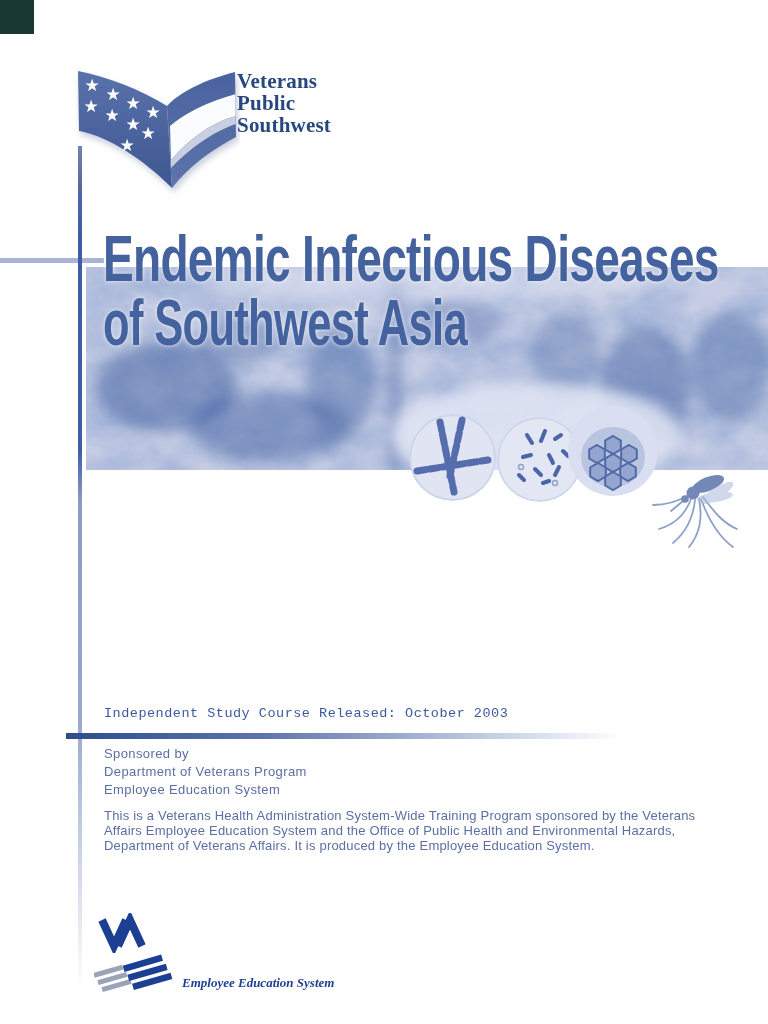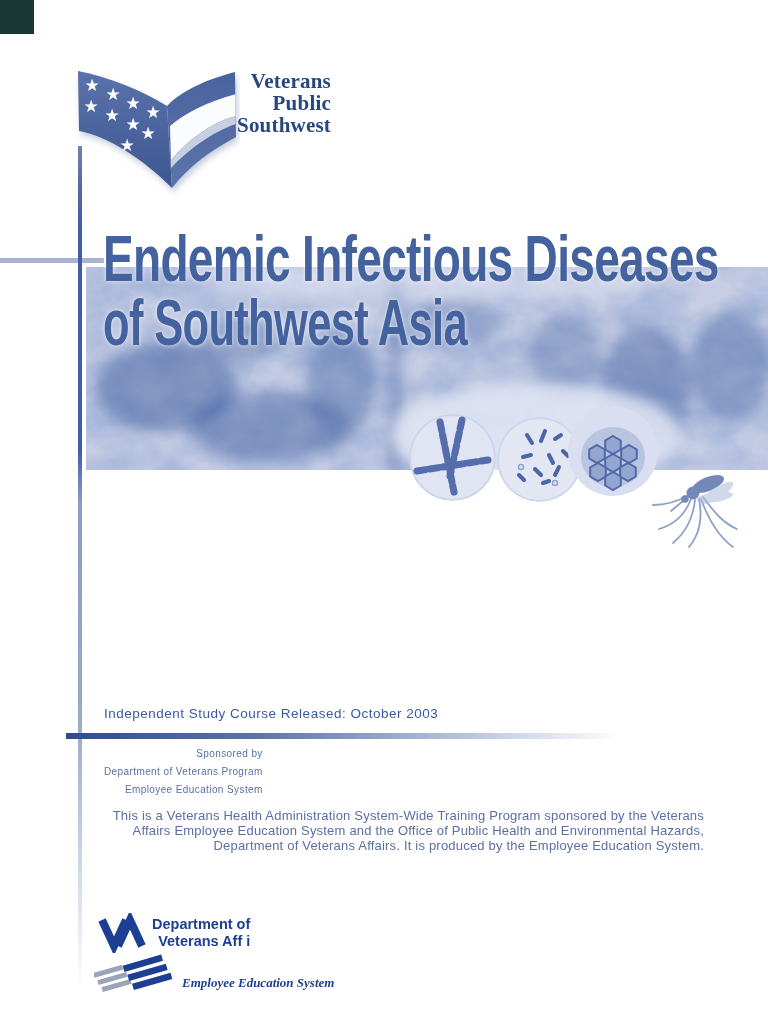--- a/index.html
+++ b/index.html
@@ -1,17 +1,17 @@
 <!DOCTYPE html>
 <html><head>
 <meta charset="utf-8">
 <style>
   html,body{margin:0;padding:0;background:#fff;}
   .page{position:relative;width:768px;height:1024px;background:#fff;overflow:hidden;
-        font-family:"Liberation Sans",sans-serif;text-align:right;}
+        font-family:"Liberation Sans",sans-serif;}
   .abs{position:absolute;}
 
   
   .corner-mark{left:0;top:0;width:34px;height:34px;background:#1a3833;}
 
   
   .vhi-flag{left:70px;top:64px;width:170px;height:136px;}
   .vhi-text{left:237px;top:70px;color:#27477f;font-family:"Liberation Serif",serif;
             font-weight:bold;font-size:21px;line-height:22px;letter-spacing:.2px;}
 
@@ -35,26 +35,26 @@
   .title-2{top:291px;transform:scaleX(.68);}
 
   
   .dish{border-radius:50%;z-index:4;}
   .dish-1{left:409px;top:414px;width:87px;height:87px;}
   .dish-2{left:497px;top:417px;width:85px;height:85px;}
   .dish-3{left:567px;top:405px;width:92px;height:92px;}
   .mosquito{left:645px;top:455px;width:115px;height:100px;z-index:4;}
 
   
-  .release{left:104px;top:706px;font-size:13.5px;letter-spacing:.5px;color:#3a5aa0;}
+  .release{left:104px;top:706px;font-size:13.5px;letter-spacing:.5px;color:#3a5aa0;font-family:Liberation Mono, monospace;}
   .release-rule{left:66px;top:733px;width:556px;height:6px;
     background:linear-gradient(to right,#2f4c8e 0%, #5d74ab 35%, #a8b5d5 65%, rgba(255,255,255,0) 100%);}
 
   
-  .sponsor{left:104px;top:745px;font-size:10px;line-height:18px;letter-spacing:.4px;color:#5b6fa3;}
+  .sponsor{left:104px;top:745px;font-size:13px;line-height:18px;letter-spacing:.4px;color:#5b6fa3;}
 
   
   .descr{left:104px;top:808px;width:600px;font-size:13px;line-height:15px;
          letter-spacing:.2px;color:#5b6fa3;}
 
   
   .va-emblem{left:97px;top:913px;width:50px;height:40px;}
   .va-text{left:152px;top:916px;color:#1d3f93;font-weight:bold;font-size:14.5px;line-height:17px;}
 
   
@@ -222,24 +222,20 @@
   </div>
 
   <div class="abs descr">This is a Veterans Health Administration System-Wide Training Program sponsored by the Veterans Affairs Employee Education System and the Office of Public Health and Environmental Hazards, Department of Veterans Affairs. It is produced by the Employee Education System.</div>
 
   <svg class="abs va-emblem" viewBox="0 0 50 40">
     <g stroke="#1d3f93" stroke-width="8" fill="none" stroke-linejoin="miter">
       <path d="M5,7 L17,33 L29,7"></path>
       <path d="M21,33 L33,7 L45,33"></path>
     </g>
   </svg>
-  <div class="abs va-text">
-    <div>Department of</div>
-    <div>Veterans Aff i</div>
-  </div>
 
   <svg class="abs ees-stripes" viewBox="0 0 88 42">
     <g transform="rotate(-16 22 26)" fill="#9aa3b8">
       <rect x="2" y="13" width="30" height="5"></rect>
       <rect x="4" y="21" width="30" height="5"></rect>
       <rect x="6" y="29" width="30" height="5"></rect>
     </g>
     <g transform="rotate(-16 54 20)" fill="#1d3f93">
       <rect x="32" y="5" width="40" height="6.5"></rect>
       <rect x="34" y="15" width="40" height="6.5"></rect>

